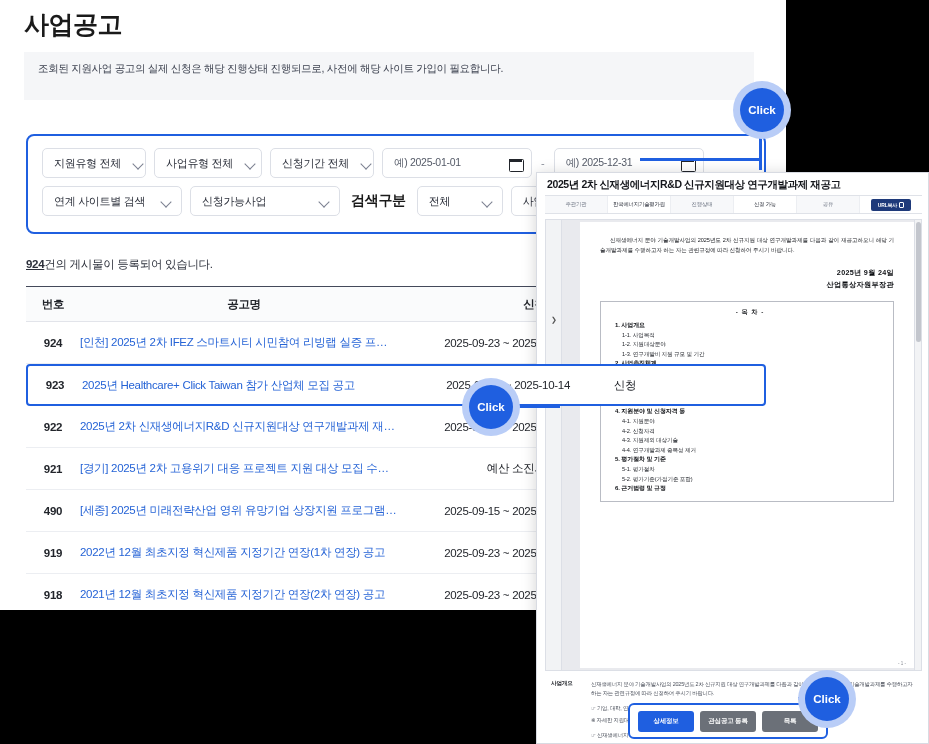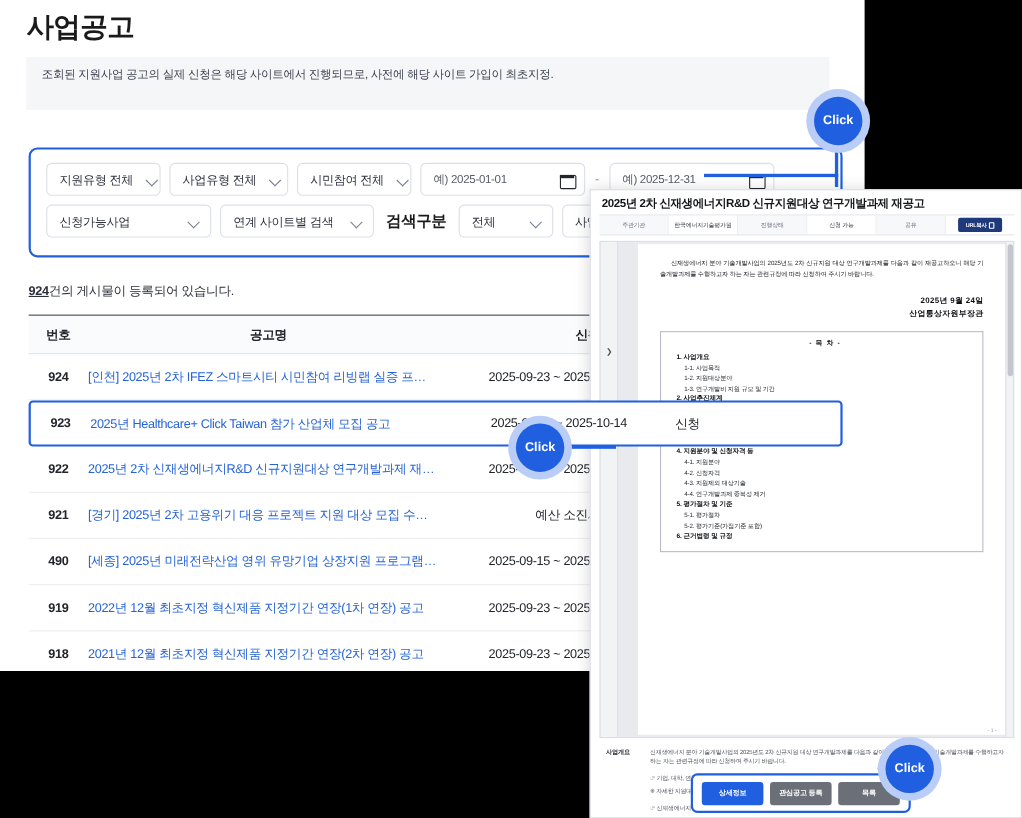--- a/index.html
+++ b/index.html
@@ -227,56 +227,56 @@
 </head>
 <body>
 
 <div id="root">
 
   <div class="page">
 
     <div class="page-title">사업공고</div>
 
     <div class="notice-box">
-      <div class="notice-line">조회된 지원사업 공고의 실제 신청은 해당 사이트에서 진행되므로, 사전에 해당 사이트 가입이 최초지정.</div>
+      <div class="notice-line">조회된 지원사업 공고의 실제 신청은 해당 진행상태 진행되므로, 사전에 해당 사이트 가입이 필요합니다.</div>
     </div>
 
     <div class="filter-panel">
 
       <div class="filter-row r1">
         <div class="select sel-w2">
           <span class="lab">지원유형 전체</span>
           <span class="chev"></span>
         </div>
         <div class="select sel-w1">
           <span class="lab">사업유형 전체</span>
           <span class="chev"></span>
         </div>
         <div class="select sel-w3">
-          <span class="lab">시민참여 전체</span>
+          <span class="lab">신청기간 전체</span>
           <span class="chev"></span>
         </div>
         <div class="date-input">
           <span>예) 2025-01-01</span>
           <span class="cal-ic"></span>
         </div>
         <span class="dash">-</span>
         <div class="date-input">
           <span>예) 2025-12-31</span>
           <span class="cal-ic"></span>
         </div>
       </div>
 
       <div class="filter-row r2">
+        <div class="select sel-w5">
+          <span class="lab">연계 사이트별 검색</span>
+          <span class="chev"></span>
+        </div>
         <div class="select sel-w4">
           <span class="lab">신청가능사업</span>
-          <span class="chev"></span>
-        </div>
-        <div class="select sel-w5">
-          <span class="lab">연계 사이트별 검색</span>
           <span class="chev"></span>
         </div>
         <span class="strong-lab">검색구분</span>
         <div class="select sel-w6">
           <span class="lab">전체</span>
           <span class="chev"></span>
         </div>
         <div class="select sel-w6">
           <span class="lab">사업공고</span>
           <span class="chev"></span>

